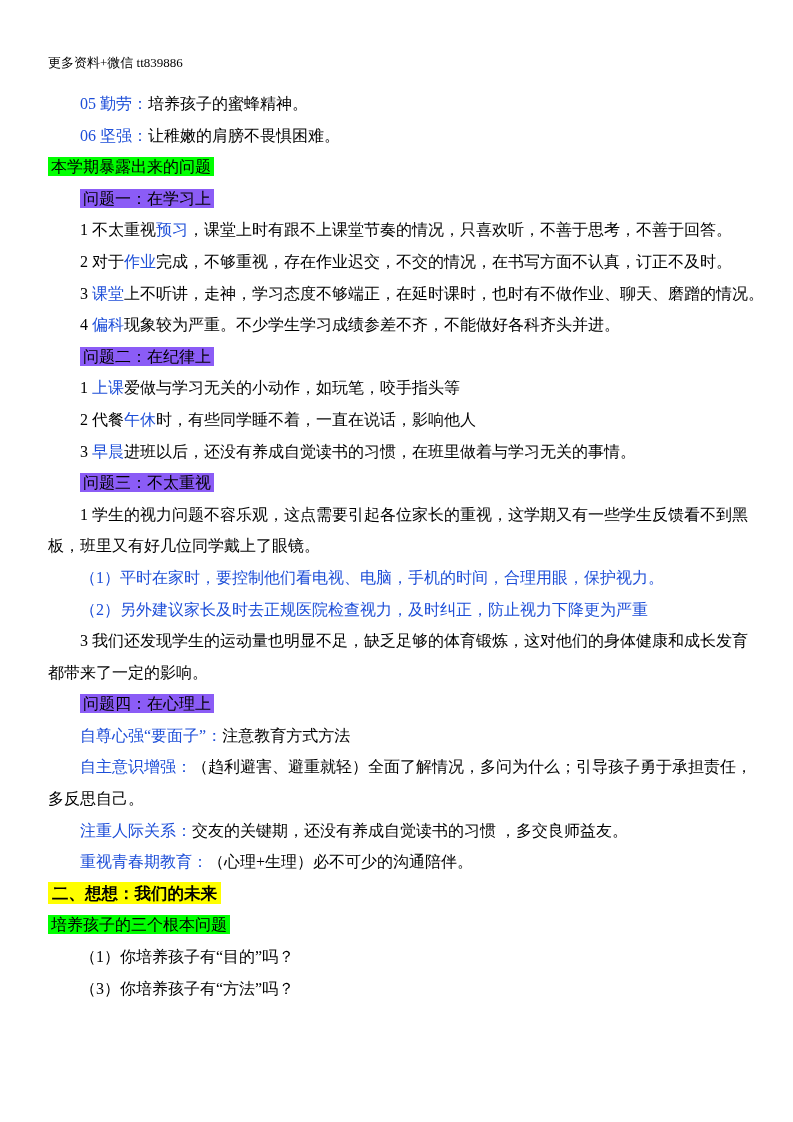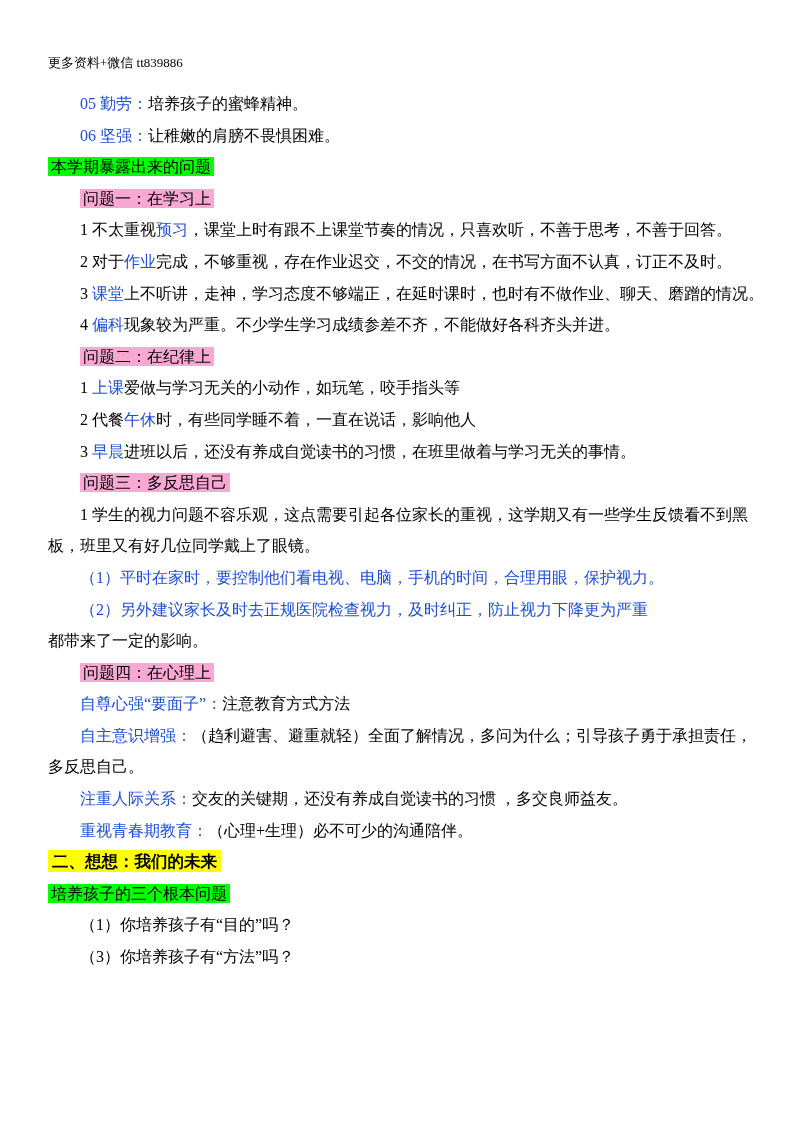--- a/index.html
+++ b/index.html
@@ -22,21 +22,21 @@
   }
   .doc-body { }
   .line {
     line-height:31.6px;
     white-space:nowrap;
   }
   .ind { padding-left:32px; }
   .blue { color:#1d4ed8; }
   .hl { padding:1px 3px; }
   .hl-green { background:#00ff00; }
-  .hl-cyan { background:#f9a8d4; }
+  .hl-cyan { background:#8b5cf6; }
   .hl-yellow {
     background:#ffff00;
     font-weight:700;
     font-family:"Liberation Sans","DejaVu Sans",sans-serif;
     font-size:16.5px;
     padding:2px 4px;
   }
 </style>
 </head>
 <body>
@@ -54,25 +54,26 @@
     <div class="line ind"><span>1 不太重视</span><span class="blue">预习</span><span>，课堂上时有跟不上课堂节奏的情况，只喜欢听，不善于思考，不善于回答。</span></div>
     <div class="line ind"><span>2 对于</span><span class="blue">作业</span><span>完成，不够重视，存在作业迟交，不交的情况，在书写方面不认真，订正不及时。</span></div>
     <div class="line ind"><span>3 </span><span class="blue">课堂</span><span>上不听讲，走神，学习态度不够端正，在延时课时，也时有不做作业、聊天、磨蹭的情况。</span></div>
     <div class="line ind"><span>4 </span><span class="blue">偏科</span><span>现象较为严重。不少学生学习成绩参差不齐，不能做好各科齐头并进。</span></div>
 
     <div class="line ind"><span class="hl hl-cyan">问题二：在纪律上</span></div>
     <div class="line ind"><span>1 </span><span class="blue">上课</span><span>爱做与学习无关的小动作，如玩笔，咬手指头等</span></div>
     <div class="line ind"><span>2 代餐</span><span class="blue">午休</span><span>时，有些同学睡不着，一直在说话，影响他人</span></div>
     <div class="line ind"><span>3 </span><span class="blue">早晨</span><span>进班以后，还没有养成自觉读书的习惯，在班里做着与学习无关的事情。</span></div>
 
-    <div class="line ind"><span class="hl hl-cyan">问题三：多反思自己</span></div>
+    <div class="line ind"><span class="hl hl-cyan">问题三：不太重视</span></div>
     <div class="line ind"><span>1 学生的视力问题不容乐观，这点需要引起各位家长的重视，这学期又有一些学生反馈看不到黑</span></div>
     <div class="line"><span>板，班里又有好几位同学戴上了眼镜。</span></div>
     <div class="line ind"><span class="blue">（1）平时在家时，要控制他们看电视、电脑，手机的时间，合理用眼，保护视力。</span></div>
     <div class="line ind"><span class="blue">（2）另外建议家长及时去正规医院检查视力，及时纠正，防止视力下降更为严重</span></div>
+    <div class="line ind"><span>3 我们还发现学生的运动量也明显不足，缺乏足够的体育锻炼，这对他们的身体健康和成长发育</span></div>
     <div class="line"><span>都带来了一定的影响。</span></div>
 
     <div class="line ind"><span class="hl hl-cyan">问题四：在心理上</span></div>
     <div class="line ind"><span class="blue">自尊心强“要面子”：</span><span>注意教育方式方法</span></div>
     <div class="line ind"><span class="blue">自主意识增强：</span><span>（趋利避害、避重就轻）全面了解情况，多问为什么；引导孩子勇于承担责任，</span></div>
     <div class="line"><span>多反思自己。</span></div>
     <div class="line ind"><span class="blue">注重人际关系：</span><span>交友的关键期，还没有养成自觉读书的习惯 ，多交良师益友。</span></div>
     <div class="line ind"><span class="blue">重视青春期教育：</span><span>（心理+生理）必不可少的沟通陪伴。</span></div>
 
     <div class="line"><span class="hl hl-yellow">二、想想：我们的未来</span></div>

